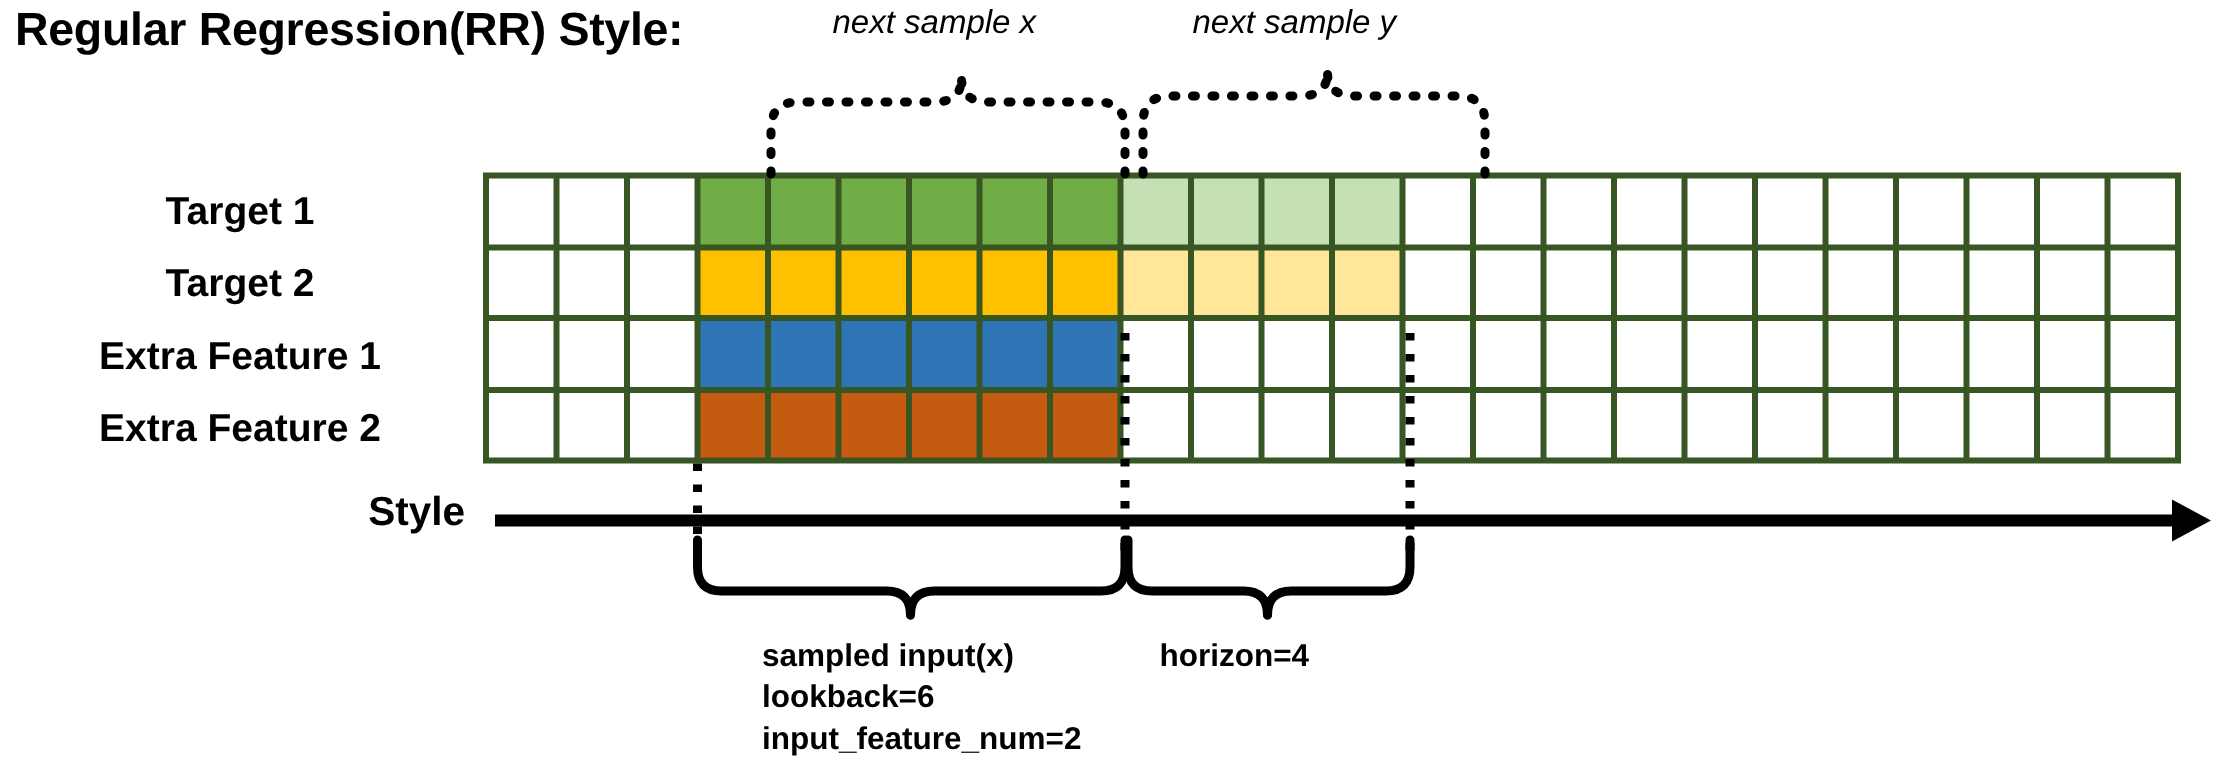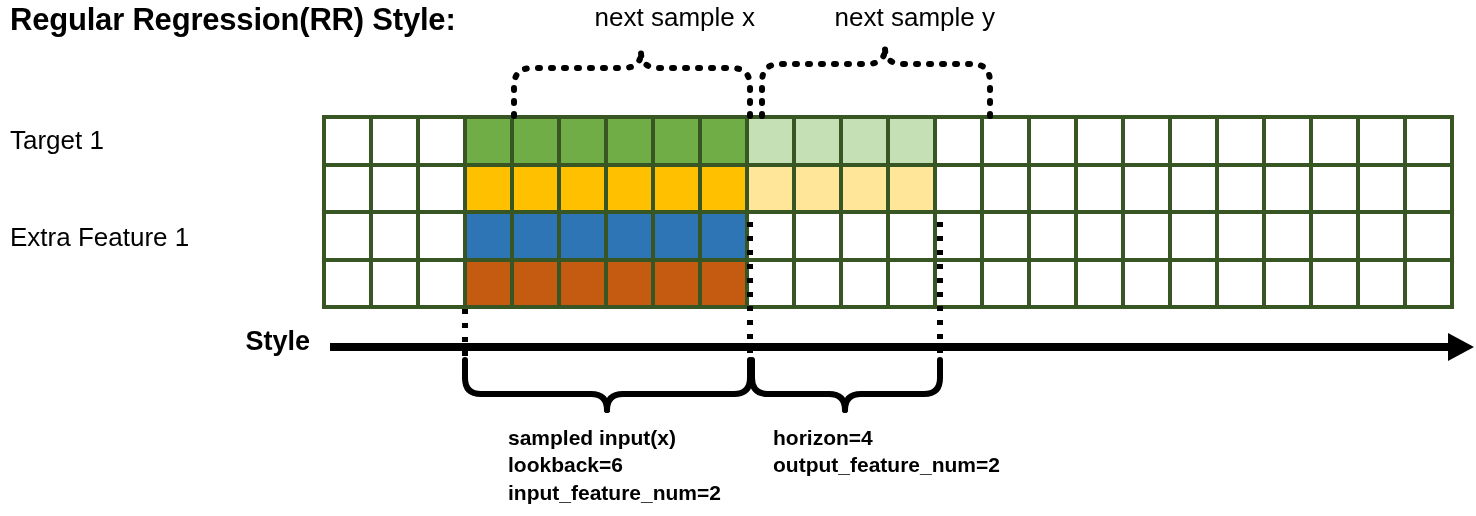--- a/index.html
+++ b/index.html
@@ -32,23 +32,23 @@
     font-weight: 700;
     letter-spacing: -0.2px;
     white-space: nowrap;
   }
 
   
   .row-label {
     position: absolute;
     right: 0;
     width: 300px;
-    text-align: left;
+    text-align: center;
     font-size: 26px;
-    font-weight: 400;
+    font-weight: 700;
     white-space: nowrap;
     line-height: 1;
   }
   #row-labels {
     position: absolute;
     left: 10px;
     top: 0;
     width: 300px;
     height: 516px;
   }
@@ -105,45 +105,48 @@
     position: absolute;
     left: 0; top: 0;
     width: 1476px;
     height: 516px;
     pointer-events: none;
   }
 
   
   .top-note {
     position: absolute;
-    font-size: 26px;
+    font-size: 22px;
+    font-style: italic;
     font-weight: 400;
     white-space: nowrap;
-    text-align: right;
+    text-align: left;
     line-height: 1;
   }
   .bottom-note {
     position: absolute;
     font-size: 21px;
     font-weight: 700;
     line-height: 1.30;
     white-space: nowrap;
   }
   .bottom-note div { display: block; }
 </style>
 </head>
 <body>
 
 <div id="stage">
 
   <div id="title">Regular Regression(RR) Style:</div>
 
   <div id="row-labels">
     <div class="row-label" style="top:127px;">Target 1</div>
+    <div class="row-label" style="top:175px;">Target 2</div>
     <div class="row-label" style="top:224px;">Extra Feature 1</div>
+    <div class="row-label" style="top:272px;">Extra Feature 2</div>
   </div>
   <div id="time-label">Style</div>
 
   <div id="grid-wrap">
     <div id="grid">
         <div class="cell c-white"></div>
         <div class="cell c-white"></div>
         <div class="cell c-white"></div>
         <div class="cell c-green"></div>
         <div class="cell c-green"></div>
@@ -244,21 +247,20 @@
   <div class="top-note" style="left:555px; top:4px; width:200px;">next sample x</div>
   <div class="top-note" style="left:795px; top:4px; width:200px;">next sample y</div>
 
   <div class="bottom-note" style="left:508px; top:424px;">
     <div>sampled input(x)</div>
     <div>lookback=6</div>
     <div>input_feature_num=2</div>
   </div>
   <div class="bottom-note" style="left:773px; top:424px;">
     <div>horizon=4</div>
-    <div>output_feature_num=2</div>
   </div>
 
   <svg id="overlay" viewBox="0 0 1476 516">
 
     <g fill="none" stroke="#000000" stroke-width="6" stroke-linecap="round" stroke-dasharray="2 11">
       <path d="M514,116 L514,86 Q514,68 532,68 L623,68 Q641,68 641,52"></path>
       <path d="M750,116 L750,86 Q750,68 732,68 L659,68 Q641,68 641,52"></path>
     </g>
 
     <g fill="none" stroke="#000000" stroke-width="6" stroke-linecap="round" stroke-dasharray="2 11">

